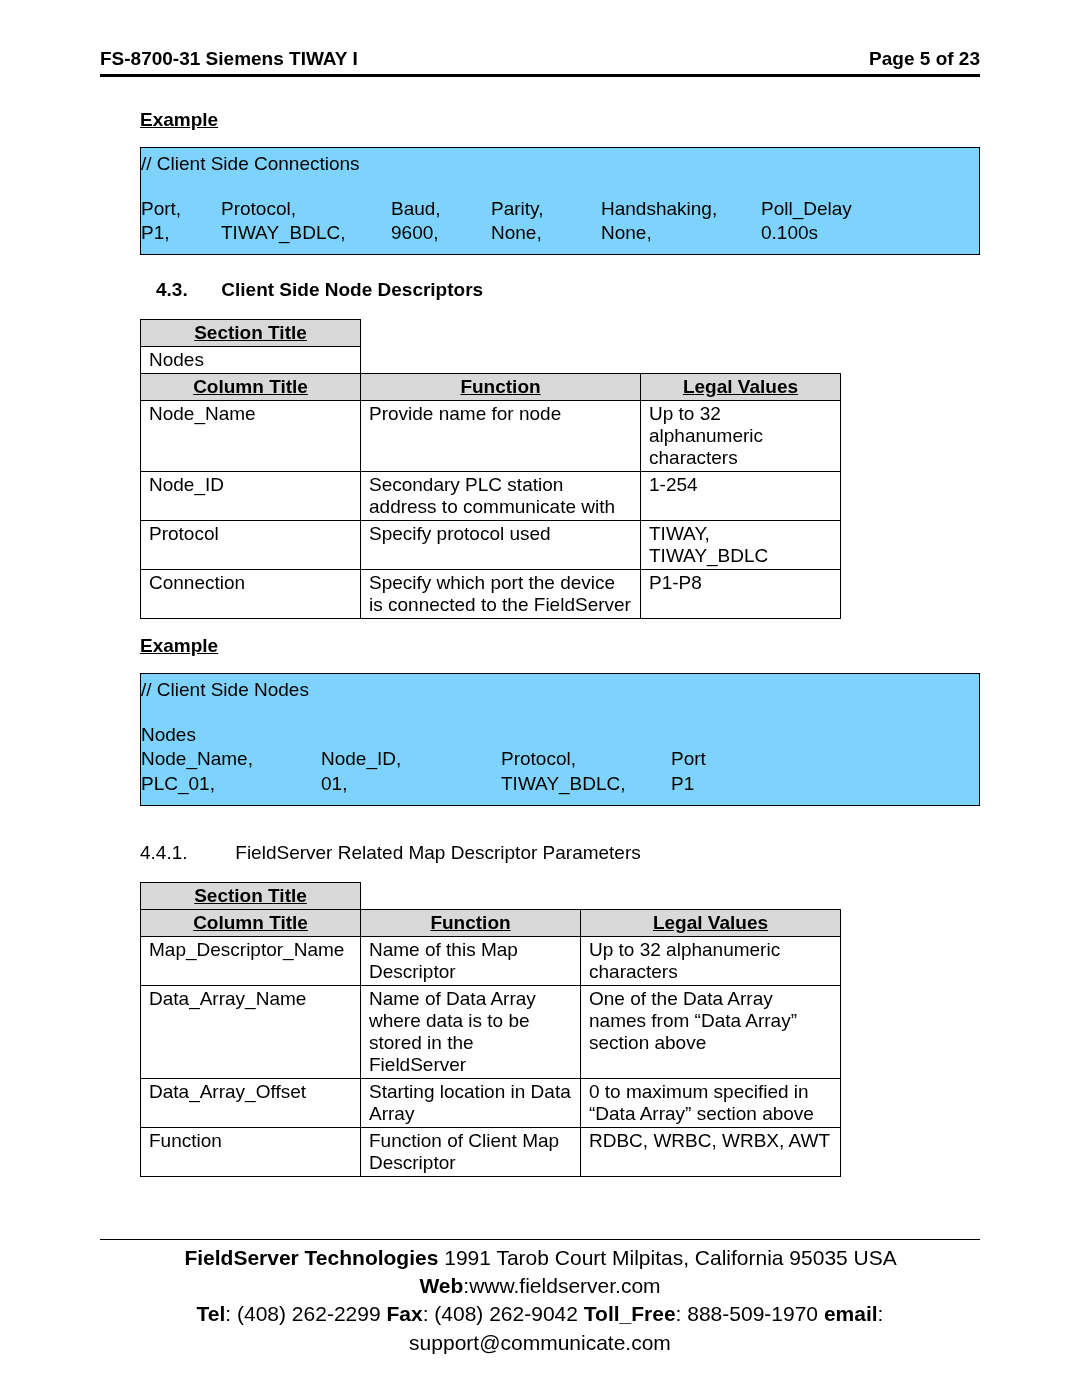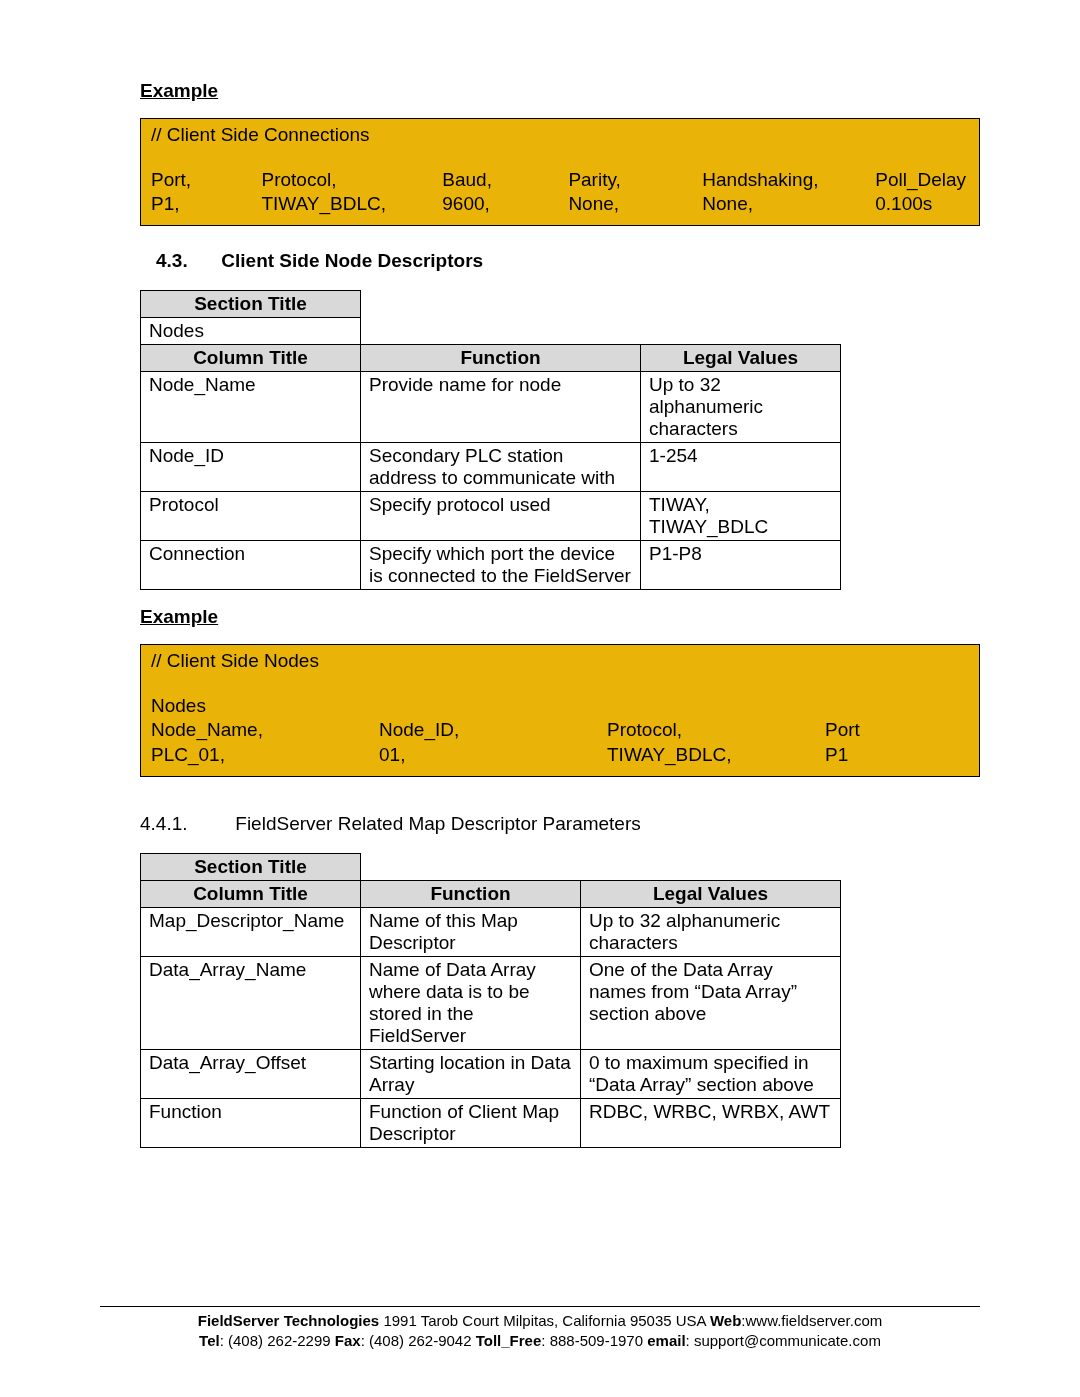--- a/index.html
+++ b/index.html
@@ -25,28 +25,28 @@
     font-weight: bold;
   }
   .content { padding: 32px 0 0 40px; }
   .ex-label {
     font-weight: bold;
     text-decoration: underline;
     font-size: 19px;
     margin: 0 0 16px 0;
   }
   .code-block {
-    background: #eab308;
+    background: #7dd3fc;
     border: 1px solid #000;
-    padding: 4px 10px 8px 10px;
+    padding: 4px 10px 8px 0;
     font-size: 19px;
     margin-bottom: 20px;
     line-height: 1.3;
   }
-  .code-block .row { display: flex; gap: 48px; }
+  .code-block .row { display: flex; }
   .h2 {
     font-weight: bold;
     font-size: 19px;
     margin: 24px 0 18px 16px;
   }
   .h2 .num { display: inline-block; min-width: 60px; }
   .h3 {
     font-weight: normal;
     font-size: 19px;
     margin: 36px 0 18px 0;
@@ -56,42 +56,46 @@
     border-collapse: collapse;
     font-size: 19px;
     margin-bottom: 16px;
   }
   table.desc td, table.desc th {
     border: 1px solid #000;
     padding: 2px 8px;
     text-align: left;
     vertical-align: top;
   }
-  table.desc th { background: #d9d9d9; font-weight: bold; text-align: center; }
+  table.desc th { background: #d9d9d9; font-weight: bold; text-align: center; text-decoration: underline; }
   table.desc td.noborder { border: none; background: transparent; }
   .footer {
     position: absolute;
     left: 100px;
     right: 100px;
-    bottom: 46px;
+    bottom: 40px;
     border-top: 1px solid #000;
-    font-size: 15px;
+    font-size: 21px;
     text-align: center;
     padding-top: 4px;
     line-height: 1.35;
   }
   .footer b { font-weight: bold; }
   
   .cb1 .c1{width:80px}.cb1 .c2{width:170px}.cb1 .c3{width:100px}.cb1 .c4{width:110px}.cb1 .c5{width:160px}.cb1 .c6{width:120px}
   .cb2 .c1{width:180px}.cb2 .c2{width:180px}.cb2 .c3{width:170px}.cb2 .c4{width:100px}
 </style>
 </head>
 <body>
 
 <div class="page">
+  <div class="header">
+    <span>FS-8700-31 Siemens TIWAY I</span>
+    <span>Page 5 of 23</span>
+  </div>
 
   <div class="content">
 
     <div class="ex-label">Example</div>
 
     <div class="code-block cb1">
       <div>//       Client Side Connections</div>
       <div style="height:20px"></div>
       <div class="row">
         <span class="c1">Port,</span>

